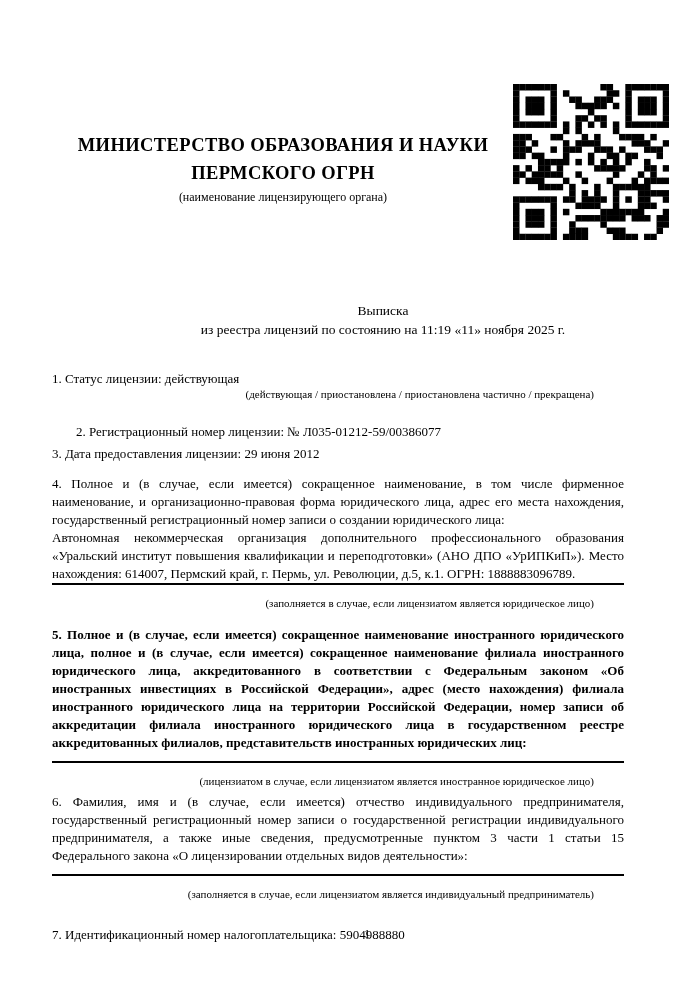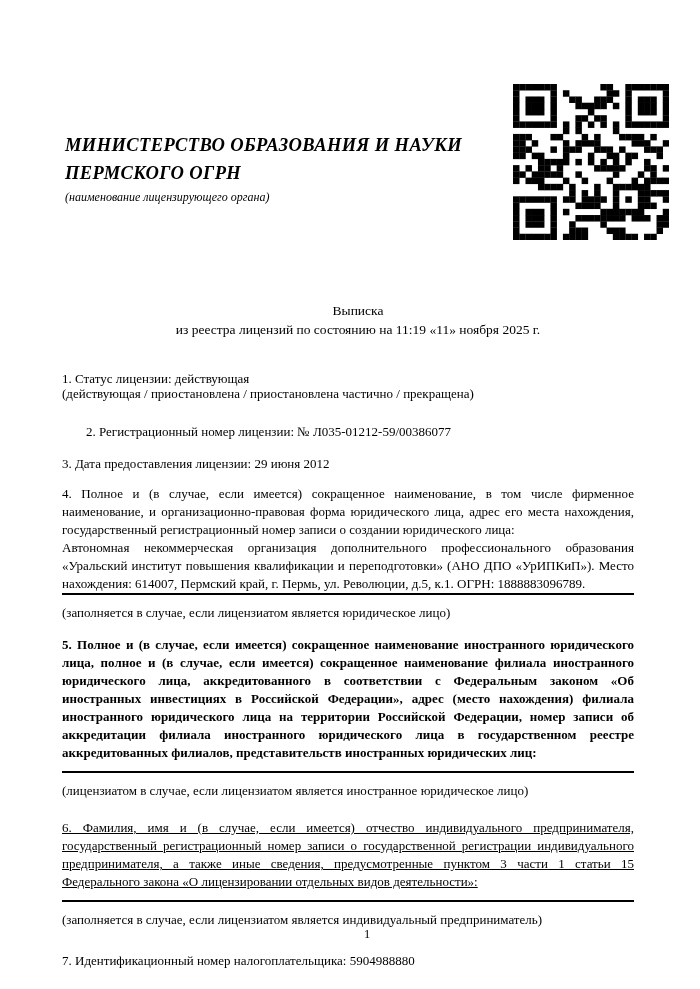--- a/index.html
+++ b/index.html
@@ -5,50 +5,50 @@
   * { margin:0; padding:0; box-sizing:border-box; }
   html, body { width:700px; height:989px; background:#ffffff; }
   body {
     font-family: "Liberation Serif", "DejaVu Serif", serif;
     color:#000;
     position:relative;
     overflow:hidden;
   }
   .ministry {
     position:absolute; top:131px; left:65px; width:436px;
-    font-style:italic;
+    text-align:center;
   }
   .ministry-name {
     font-weight:bold; font-size:18.5px; line-height:28px; letter-spacing:0.4px;
   }
   .ministry-caption { font-size:12px; line-height:13px; margin-top:4px; }
   .qr {
     position:absolute; top:84px; left:513px; width:156px; height:156px;
   }
   .qr svg { display:block; width:156px; height:156px; }
   .doc-title {
-    position:absolute; top:301px; left:56px; width:572px;
+    position:absolute; top:301px; left:81px; width:572px;
     text-align:center; font-size:13.5px; line-height:19px; padding-left:32px;
   }
   .content {
-    position:absolute; top:370px; left:62px; width:572px;
+    position:absolute; top:370px; left:52px; width:572px;
     font-size:13px; line-height:18px;
   }
   .just { text-align:justify; }
   .caption {
-    font-size:13px; line-height:12px; text-align:left; padding-right:30px;
+    font-size:11px; line-height:12px; text-align:right; padding-right:30px;
   }
   .rule { border:none; border-top:2px solid #000; height:0; }
   .mt-item2 { margin-top:23px;margin-left:24px; }
-  .mt-item3 { margin-top:14px; }
+  .mt-item3 { margin-top:4px; }
   .mt-item4 { margin-top:12px; }
   .mt-cap   { margin-top:12px; }
   .mt-item5 { margin-top:17px;font-weight:bold; }
   .mt-rule5 { margin-top:9px; }
-  .mt-item6 { margin-top:22px;text-decoration:underline; }
+  .mt-item6 { margin-top:6px; }
   .mt-rule6 { margin-top:9px; }
   .mt-item7 { margin-top:26px; }
   .footer {
     position:absolute; top:927px; left:65px; width:572px;
     text-align:center; padding-left:32px; font-size:12.5px;
   }
 </style>
 </head>
 <body>
 

